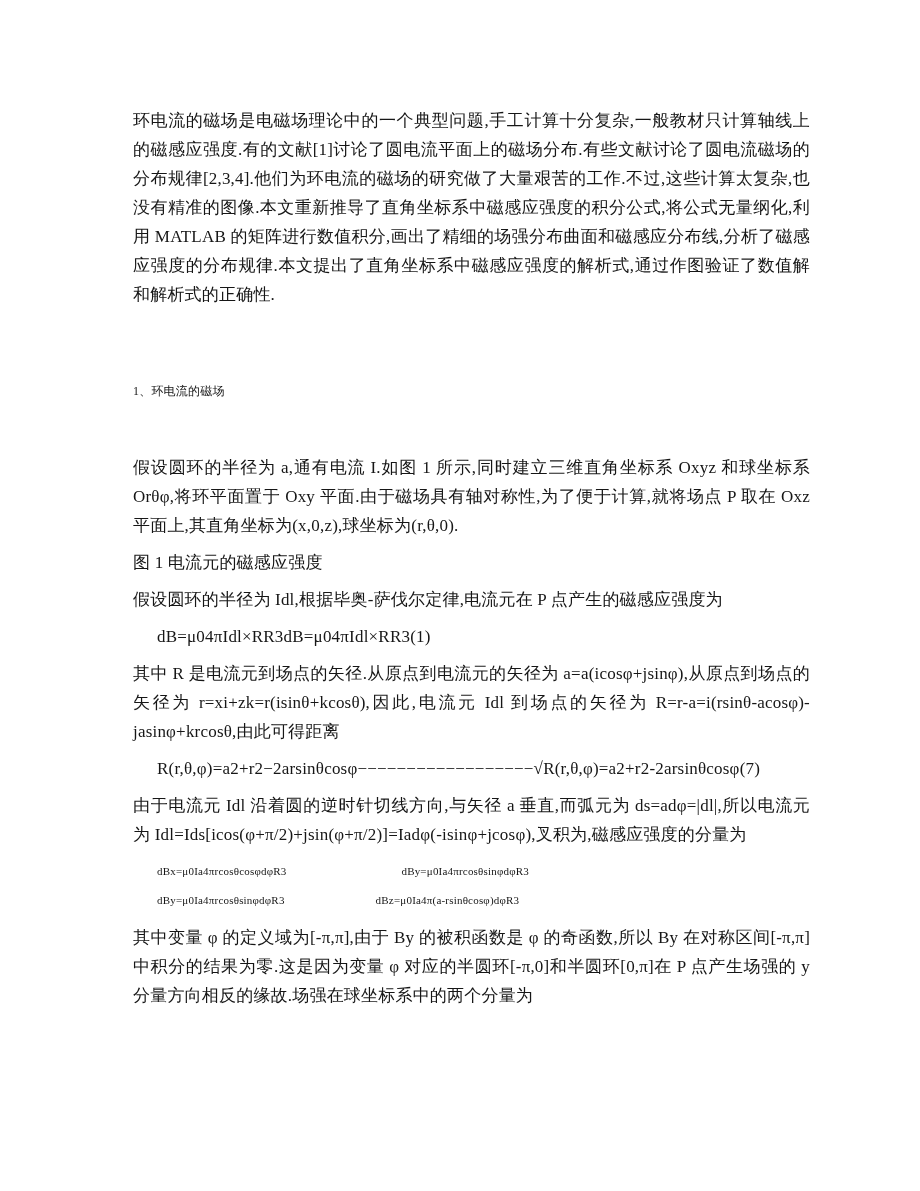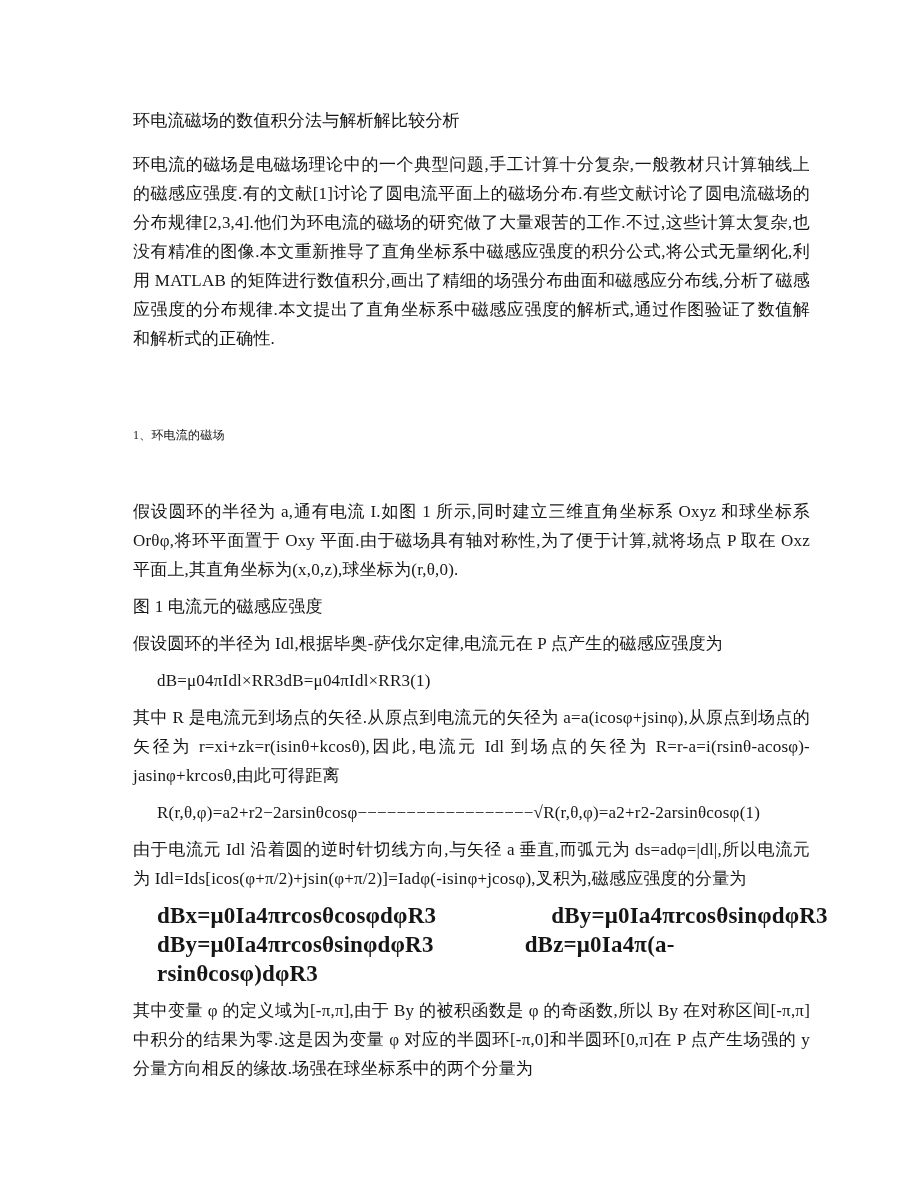--- a/index.html
+++ b/index.html
@@ -44,49 +44,47 @@
     line-height: 29px;
     font-weight: 400;
     margin: 68px 0 47px 0;
     letter-spacing: 0.2px;
   }
   .formula {
     text-align: left;
     margin-left: 24px;
   }
   .eq-line {
-    font-size: 23px;
+    font-size: 11px;
     line-height: 29px;
-    font-weight: bold;
   }
   .gap-wide { margin-left: 115px; }
   .gap-mid  { margin-left: 91px; }
 </style>
 </head>
 <body>
 
 <div class="page">
 
-  <div class="doc-title">环电流磁场的数值积分法与解析解比较分析</div>
 
   <p class="block just">环电流的磁场是电磁场理论中的一个典型问题,手工计算十分复杂,一般教材只计算轴线上的磁感应强度.有的文献[1]讨论了圆电流平面上的磁场分布.有些文献讨论了圆电流磁场的分布规律[2,3,4].他们为环电流的磁场的研究做了大量艰苦的工作.不过,这些计算太复杂,也没有精准的图像.本文重新推导了直角坐标系中磁感应强度的积分公式,将公式无量纲化,利用 MATLAB 的矩阵进行数值积分,画出了精细的场强分布曲面和磁感应分布线,分析了磁感应强度的分布规律.本文提出了直角坐标系中磁感应强度的解析式,通过作图验证了数值解和解析式的正确性.</p>
 
   <div class="section-heading">1、环电流的磁场</div>
 
   <p class="block just">假设圆环的半径为 a,通有电流 I.如图 1 所示,同时建立三维直角坐标系 Oxyz 和球坐标系 Orθφ,将环平面置于 Oxy 平面.由于磁场具有轴对称性,为了便于计算,就将场点 P 取在 Oxz 平面上,其直角坐标为(x,0,z),球坐标为(r,θ,0).</p>
 
   <p class="block">图 1 电流元的磁感应强度</p>
 
   <p class="block just">假设圆环的半径为 Idl,根据毕奥-萨伐尔定律,电流元在 P 点产生的磁感应强度为</p>
 
   <p class="block formula">dB=μ04πIdl×RR3dB=μ04πIdl×RR3(1)</p>
 
   <p class="block just">其中 R 是电流元到场点的矢径.从原点到电流元的矢径为 a=a(icosφ+jsinφ),从原点到场点的矢径为 r=xi+zk=r(isinθ+kcosθ),因此,电流元 Idl 到场点的矢径为 R=r-a=i(rsinθ-acosφ)-jasinφ+krcosθ,由此可得距离</p>
 
-  <p class="block formula">R(r,θ,φ)=a2+r2−2arsinθcosφ−−−−−−−−−−−−−−−−−−√R(r,θ,φ)=a2+r2-2arsinθcosφ(1)</p>
+  <p class="block formula">R(r,θ,φ)=a2+r2−2arsinθcosφ−−−−−−−−−−−−−−−−−−√R(r,θ,φ)=a2+r2-2arsinθcosφ(7)</p>
 
   <p class="block just">由于电流元 Idl 沿着圆的逆时针切线方向,与矢径 a 垂直,而弧元为 ds=adφ=|dl|,所以电流元为 Idl=Ids[icos(φ+π/2)+jsin(φ+π/2)]=Iadφ(-isinφ+jcosφ),叉积为,磁感应强度的分量为</p>
 
   <div class="block formula">
     <div class="eq-line">
       <span>dBx=μ0Ia4πrcosθcosφdφR3</span><span class="gap-wide">dBy=μ0Ia4πrcosθsinφdφR3</span>
     </div>
     <div class="eq-line">
       <span>dBy=μ0Ia4πrcosθsinφdφR3</span><span class="gap-mid">dBz=μ0Ia4π(a-rsinθcosφ)dφR3</span>
     </div>

